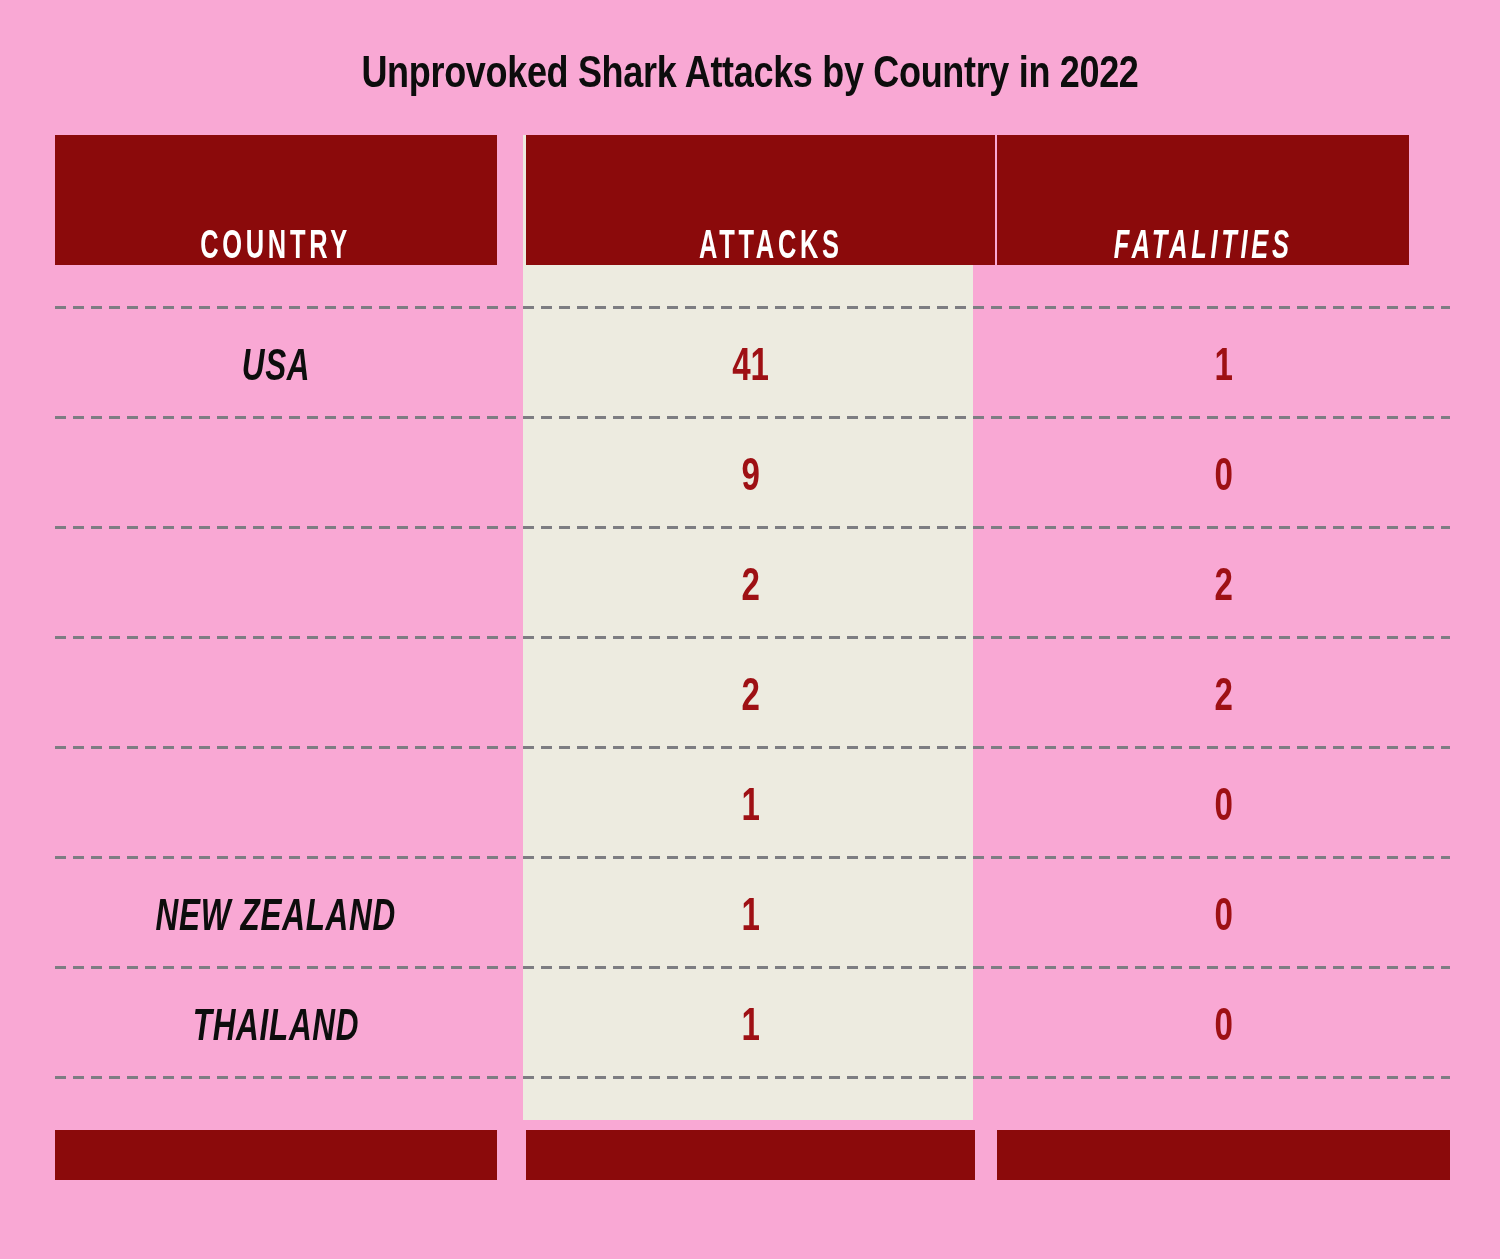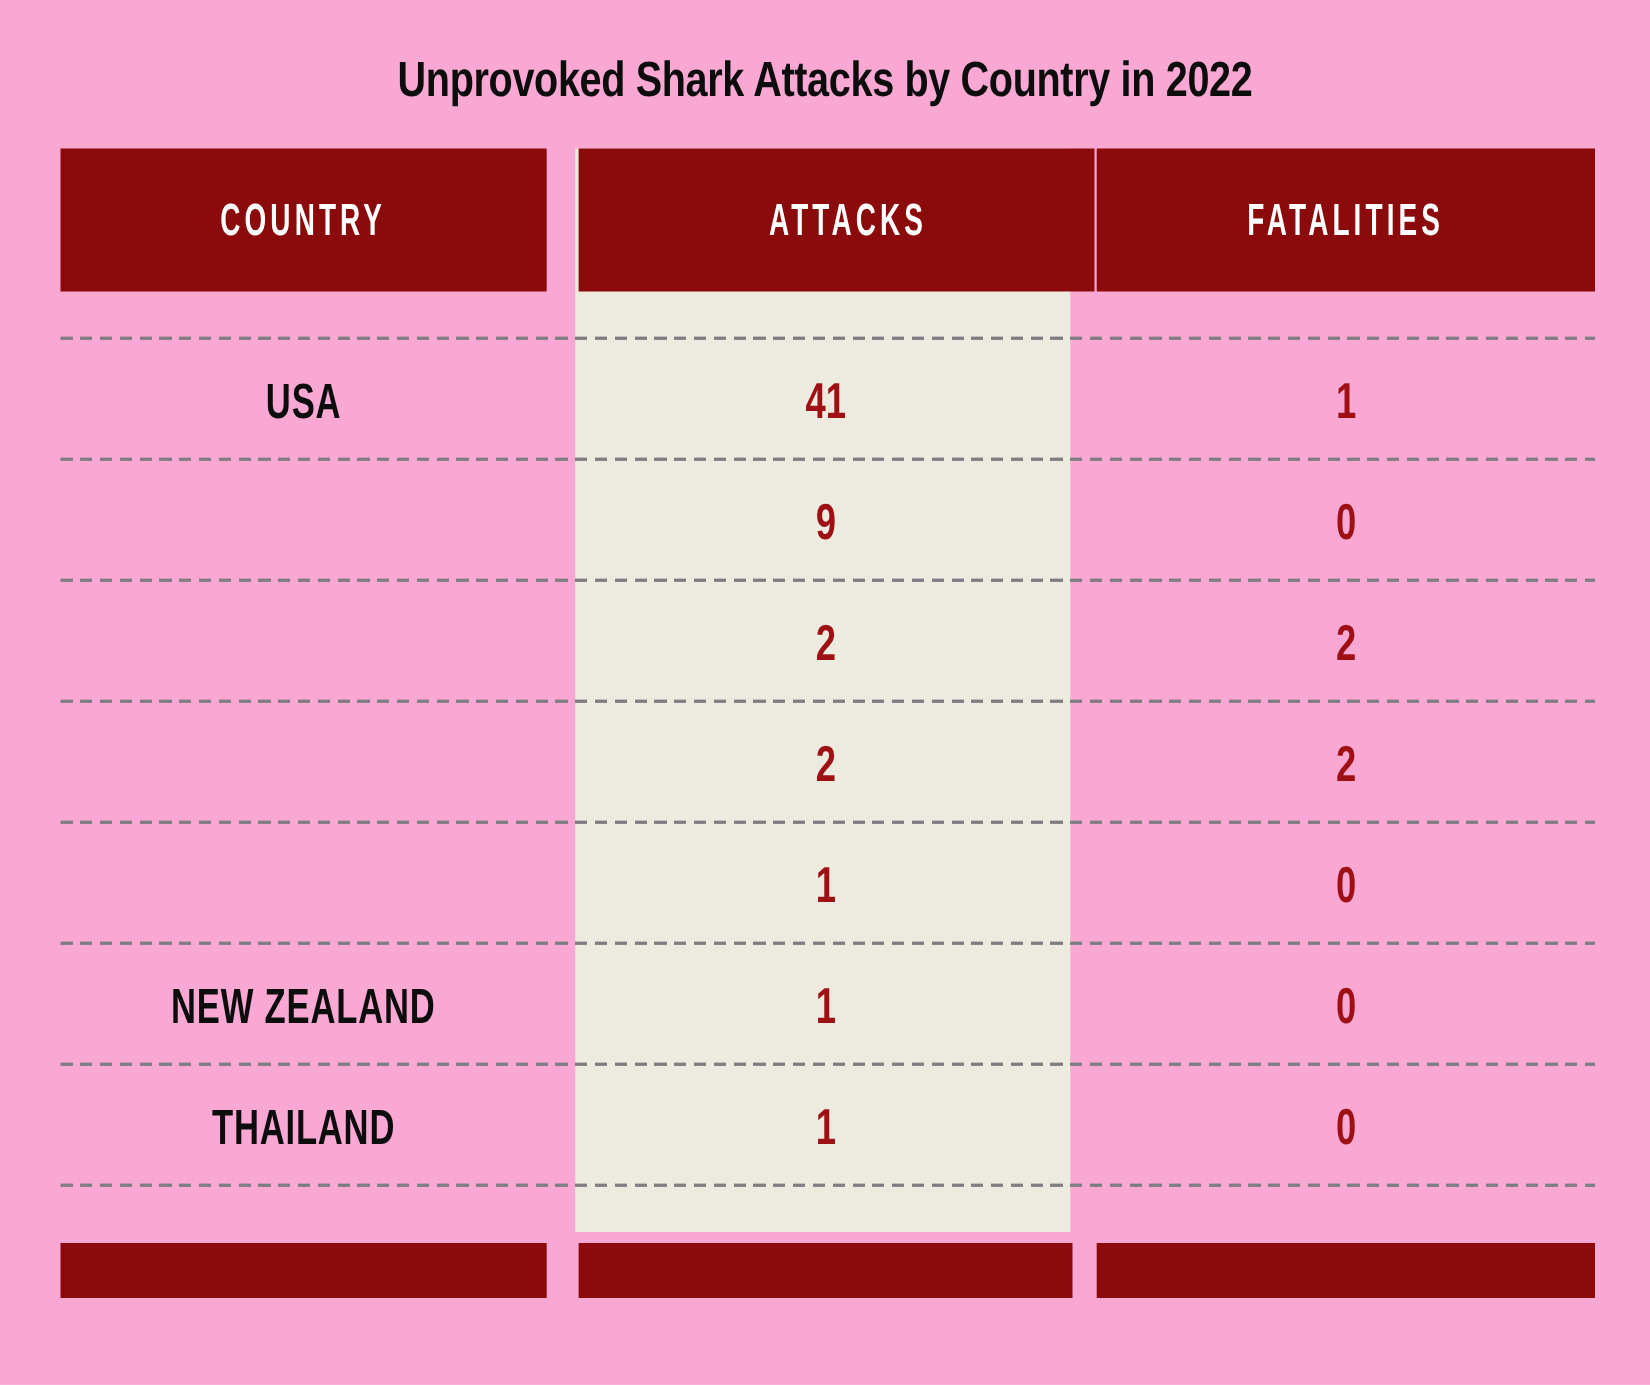--- a/index.html
+++ b/index.html
@@ -69,26 +69,26 @@
     width: 1395px;
     height: 130px;
     z-index: 2;
   }
   .header-cell {
     position: absolute;
     top: 0;
     height: 130px;
     background: #8b0a0b;
     display: flex;
-    align-items: center;
+    align-items: flex-end;
     justify-content: center;
   }
   .header-cell.col-country   { left: 0px;   width: 442px; }
   .header-cell.col-attacks   { left: 471px; width: 449px; padding-left: 20px; }
-  .header-cell.col-fatal     { left: 942px; width: 453px; }
+  .header-cell.col-fatal     { left: 942px; width: 412px; font-style: italic; }
 
   .header-label {
     font-family: "Liberation Sans", sans-serif;
     font-weight: bold;
     font-size: 41px;
     line-height: 41px;
     letter-spacing: 6px;
     color: #ffffff;
     text-transform: uppercase;
     transform: scaleX(0.62);
@@ -119,21 +119,21 @@
     z-index: 2;
   }
   .cell {
     position: absolute;
     top: 0;
     height: 110px;
     display: flex;
     align-items: center;
     justify-content: center;
   }
-  .cell.col-country { left: 0px;   width: 442px; }
+  .cell.col-country { left: 0px;   width: 442px; font-style: italic; }
   .cell.col-attacks { left: 471px; width: 449px; align-items: center; }
   .cell.col-fatal   { left: 942px; width: 453px; }
 
   .country-name {
     font-family: "Liberation Sans", sans-serif;
     font-weight: bold;
     font-size: 45px;
     line-height: 45px;
     letter-spacing: 1px;
     color: #0d0d0d;

